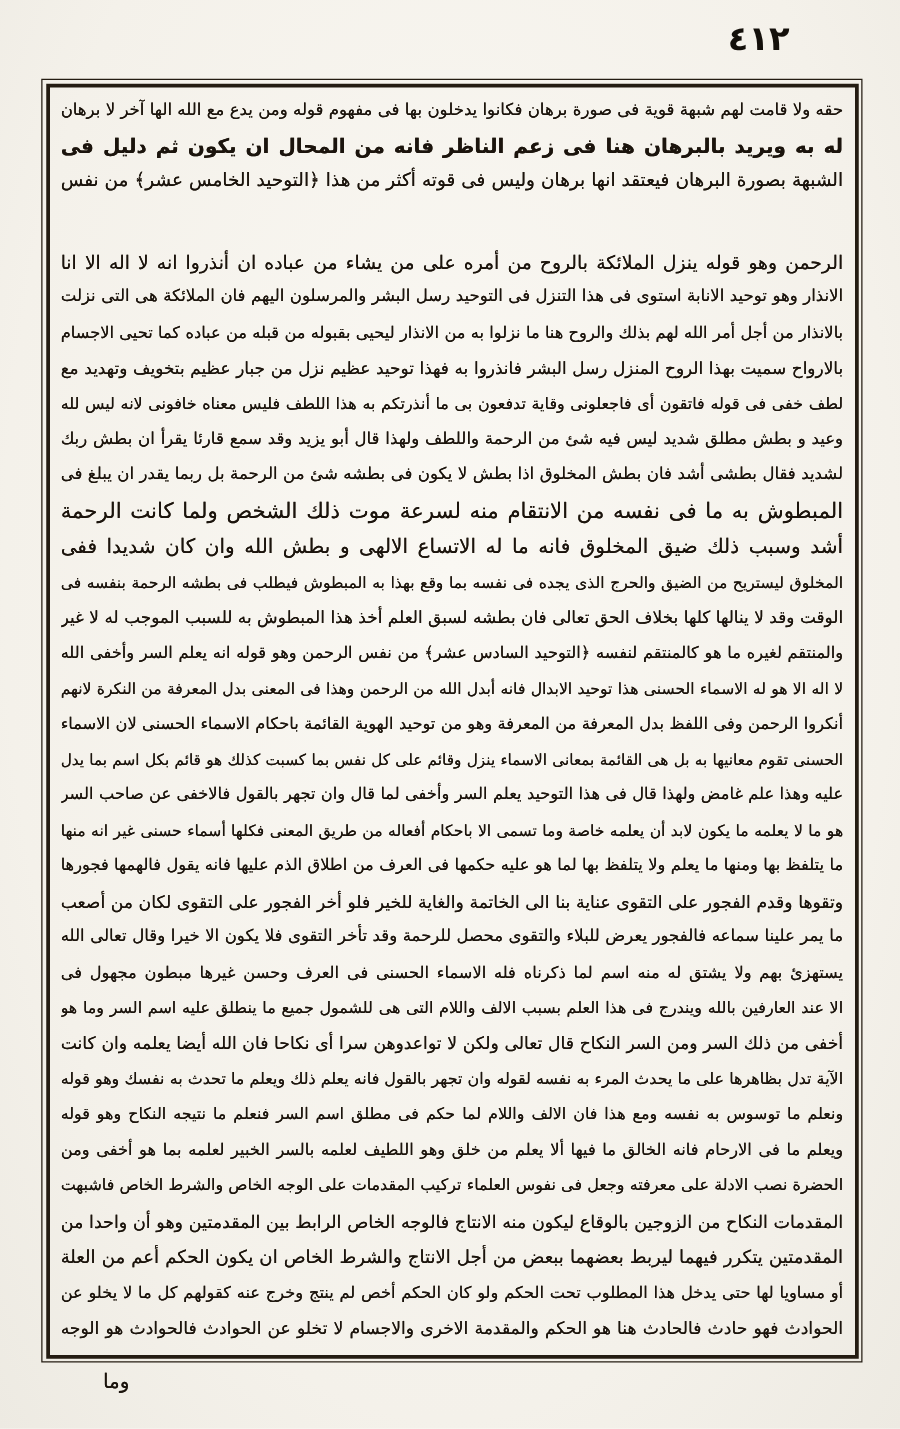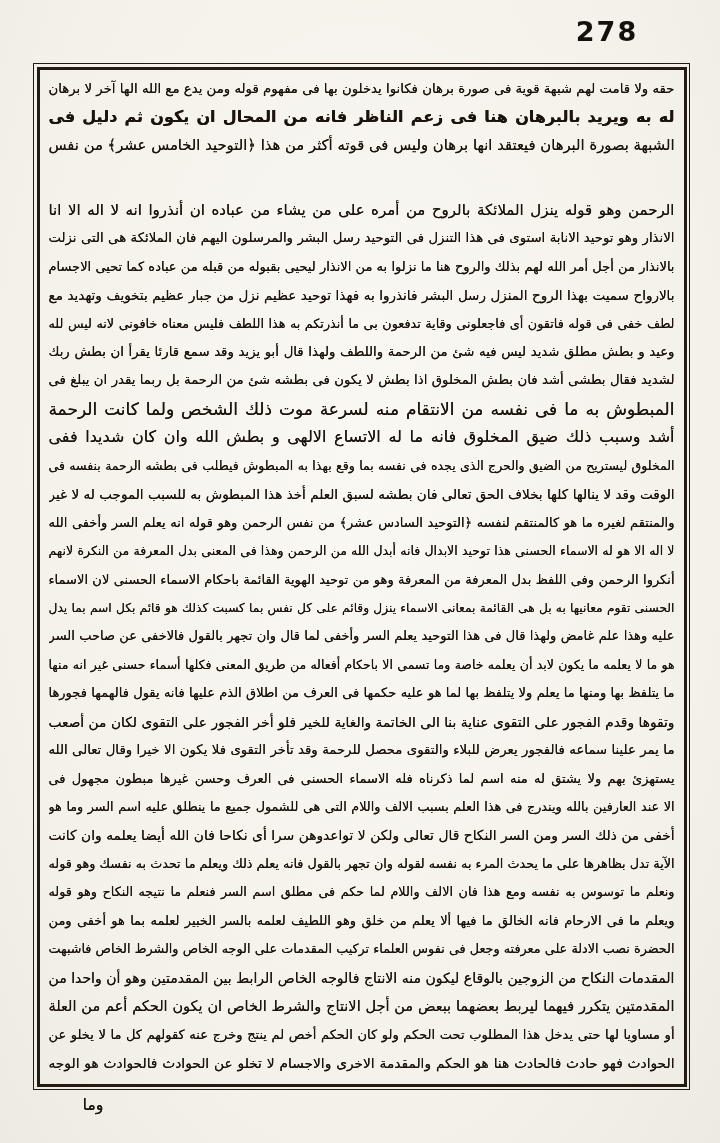--- a/index.html
+++ b/index.html
@@ -43,21 +43,21 @@
   }
   .catchword{
     position:absolute;top:1095px;left:48px;width:90px;
     text-align:center;font-size:16px;color:#1b140d;
     text-shadow:0 0 0.4px #2a2014;
   }
 </style>
 </head>
 <body>
 
-<div class="page-number">278</div>
+<div class="page-number">٤١٢</div>
 
 <div class="frame-outer">
   <div class="frame-inner">
     <div class="text-block">
         <div class="line" style="white-space: normal; font-size: 13.25px;">حقه ولا قامت لهم شبهة قوية فى صورة برهان فكانوا يدخلون بها فى مفهوم قوله ومن يدع مع الله الها آخر لا برهان</div>
         <div class="line" style="white-space: normal; font-size: 16px; font-weight: bold;">له به ويريد بالبرهان هنا فى زعم الناظر فانه من المحال ان يكون ثم دليل فى نفس الامر على اله آخر ولم يبق الا ان تظهر</div>
         <div class="line" style="white-space: normal; font-size: 14.75px;">الشبهة بصورة البرهان فيعتقد انها برهان وليس فى قوته أكثر من هذا ﴿التوحيد الخامس عشر﴾ من نفس</div>
         <div class="line" style="white-space: normal; font-size: 15px; margin-top: 36px;">الرحمن وهو قوله ينزل الملائكة بالروح من أمره على من يشاء من عباده ان أنذروا انه لا اله الا انا فاتقون هذا توحيد</div>
         <div class="line" style="white-space: normal; font-size: 13.25px;">الانذار وهو توحيد الانابة استوى فى هذا التنزل فى التوحيد رسل البشر والمرسلون اليهم فان الملائكة هى التى نزلت</div>
         <div class="line" style="white-space: normal; font-size: 13px;">بالانذار من أجل أمر الله لهم بذلك والروح هنا ما نزلوا به من الانذار ليحيى بقبوله من قبله من عباده كما تحيى الاجسام</div>

